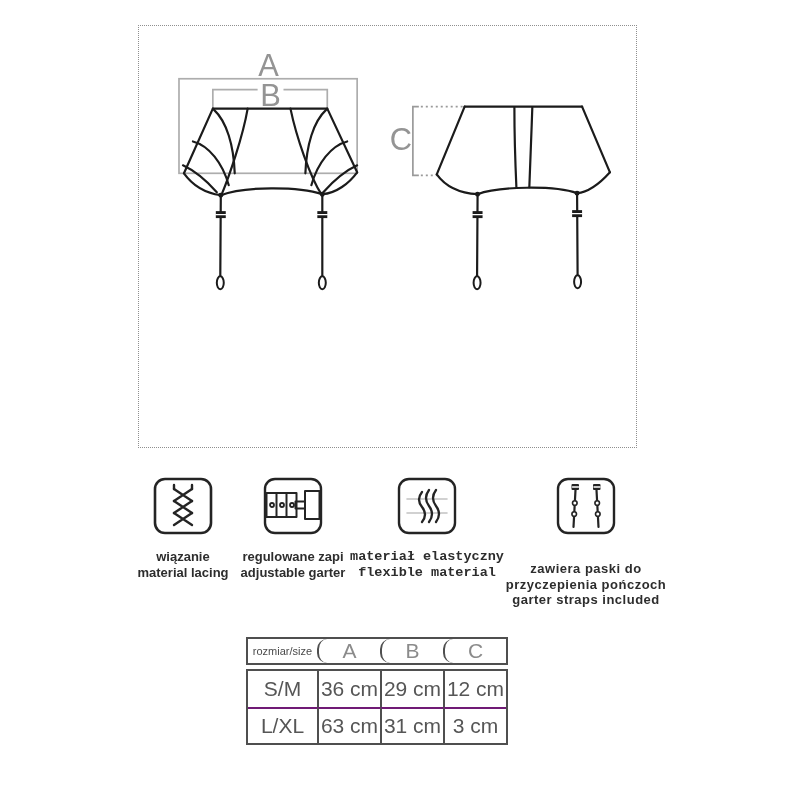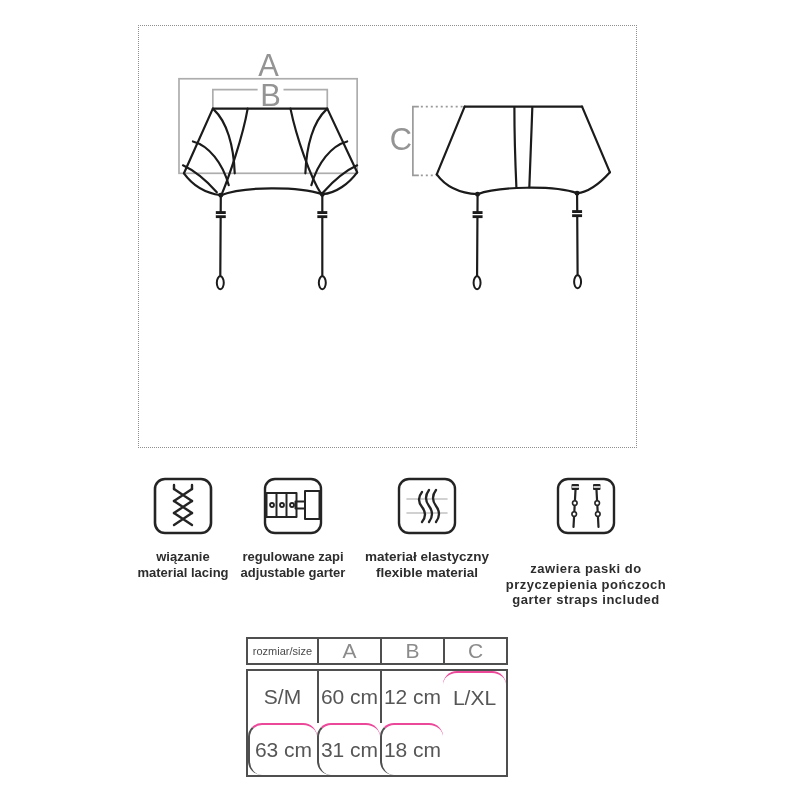--- a/index.html
+++ b/index.html
@@ -18,21 +18,21 @@
     font-family:"Liberation Sans", sans-serif;
     font-size:31px; fill:#949494;
   }
 
   
   .feature {
     position:absolute; top:476px; display:flex; flex-direction:column; align-items:center;
   }
   .feature-1 { left:123px; width:120px; }
   .feature-2 { left:228px; width:130px; }
-  .feature-3 { left:352px; width:150px; }
+  .feature-3 { left:352px; width:150px;font-family:Liberation Mono, monospace; }
   .feature-4 { left:496px; width:180px; }
   .feature .icon { width:62px; height:60px; }
   .caption {
     margin-top:13px; text-align:center; color:#2d2d2d;
     font-size:13px; line-height:1.2; font-weight:600; white-space:nowrap;
   }
   .feature-3 .caption { font-size:13.5px; }
   .feature-4 .caption { margin-top:25px; letter-spacing:0.5px; }
 
   
@@ -40,23 +40,23 @@
   .tbl-head, .tbl-body {
     display:grid; grid-template-columns:69px 63px 63px 63px;
     border:2px solid #4f4f4f; background:#fff;
   }
   .tbl-body { margin-top:4px; }
   .cell {
     display:flex; align-items:center; justify-content:center;
     border-left:2px solid #4f4f4f; box-sizing:border-box;
   }
   .cell.first { border-left:none; }
-  .tbl-head .cell { height:24px; }
-  .tbl-body .cell { height:52px; }
-  .tbl-body .row2 { border-top:2px solid #ec4899;border-radius:14px; }
+  .tbl-head .cell { height:24px;border-radius:10px; }
+  .tbl-body .cell { height:36px; }
+  .tbl-body .row2 { border-top:2px solid #701a75; }
   .th-size { font-size:11px; color:#4a4a4a; }
   .th-letter { font-size:21px; color:#8b8b8b; }
   .td { font-size:21px; color:#565656; }
 </style>
 </head>
 <body>
 
 <div class="stage">
 
   <div class="diagram-box">
@@ -205,22 +205,23 @@
 
   <div class="size-table">
     <div class="tbl-head">
       <div class="cell first th-size">rozmiar/size</div>
       <div class="cell th-letter">A</div>
       <div class="cell th-letter">B</div>
       <div class="cell th-letter">C</div>
     </div>
     <div class="tbl-body">
       <div class="cell first td">S/M</div>
-      <div class="cell td">60 cm</div>
+      <div class="cell td">36 cm</div>
+      <div class="cell td">29 cm</div>
       <div class="cell td">12 cm</div>
       <div class="cell first td row2">L/XL</div>
       <div class="cell td row2">63 cm</div>
       <div class="cell td row2">31 cm</div>
-      <div class="cell td row2">18 cm</div>
+      <div class="cell td row2">3 cm</div>
     </div>
   </div>
 
 </div>
 
 </body></html>

